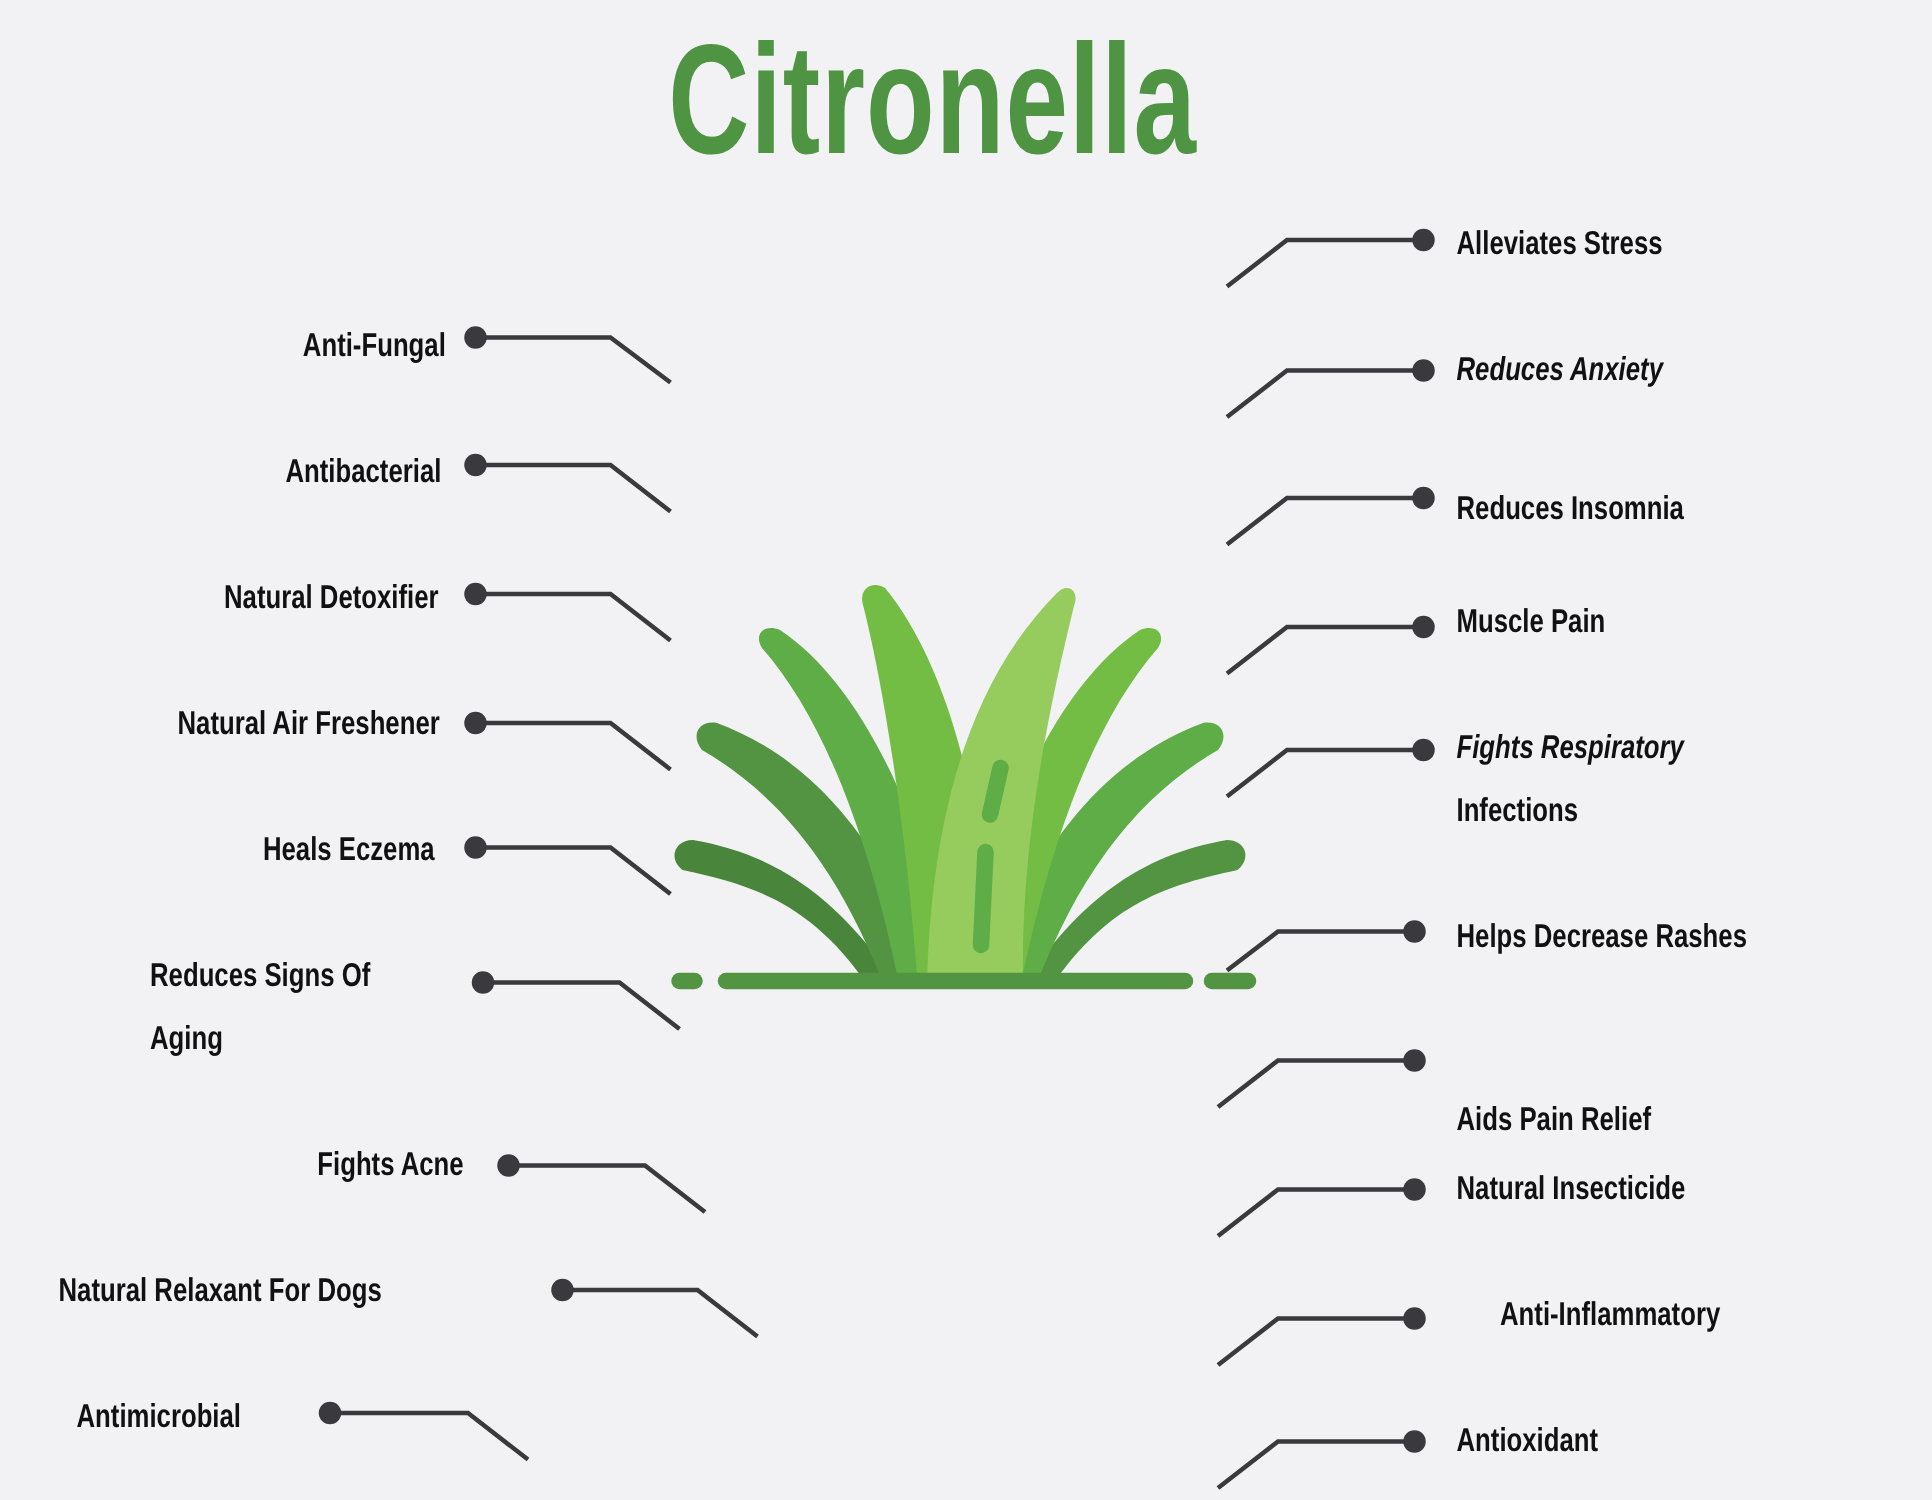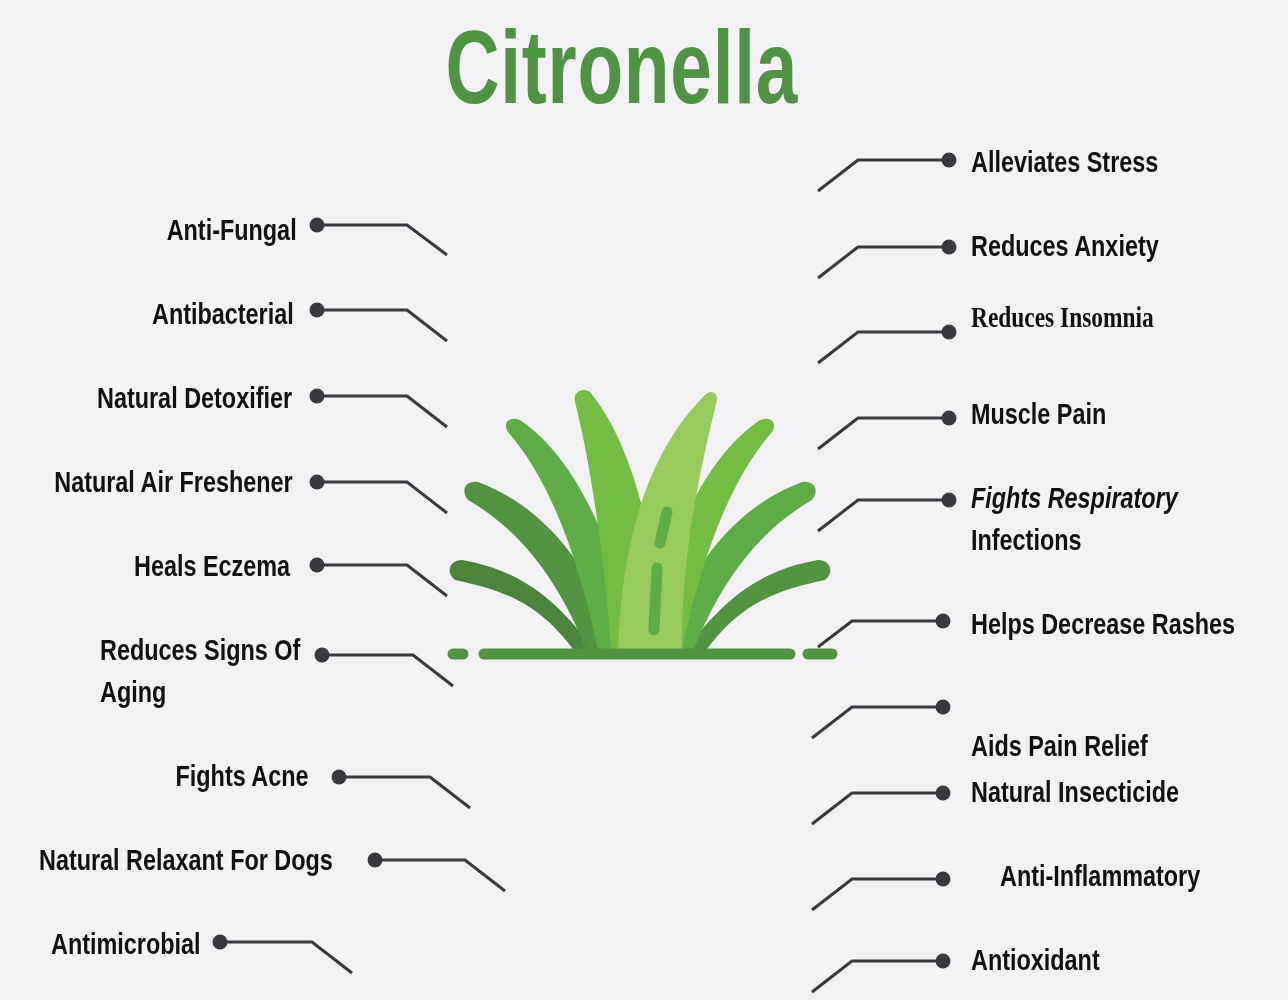--- a/index.html
+++ b/index.html
@@ -1,20 +1,20 @@
 <!DOCTYPE html>
 <html><head>
 <meta charset="utf-8">
 <style>
   html, body { margin:0; padding:0; }
   body { width:1288px; height:1000px; background:#f2f2f4; position:relative; overflow:hidden; font-family:"Liberation Sans", sans-serif; }
   .title { position:absolute; left:0; top:2px; width:1243px; text-align:center; }
   .title span { display:inline-block; font-family:"Liberation Sans", sans-serif; font-weight:bold; font-size:104px; color:#4f9442; transform:scaleX(0.72); transform-origin:center; letter-spacing:1px; line-height:130px; }
   svg.lines { position:absolute; left:0; top:0; }
-  .label { position:absolute; font-family:"Liberation Sans", sans-serif; font-weight:bold; font-size:30px; color:#111; line-height:42px; white-space:nowrap; }
+  .label { position:absolute; font-family:"Liberation Sans", sans-serif; font-weight:bold; font-size:22px; color:#111; line-height:42px; white-space:nowrap; }
   .label .t { display:inline-block; transform:scaleX(0.78); }
   .label.left .t { transform-origin:right center; }
   .label.right .t { transform-origin:left center; }
   .label.left { text-align:right;text-decoration:underline; }
 </style>
 </head>
 <body>
 
 <div class="title"><span>Citronella</span></div>
 
@@ -93,22 +93,22 @@
 <div class="label left" style="right:996px; top:377px;"><span class="t">Natural Detoxifier</span></div>
 <div class="label left" style="right:995px; top:461px;"><span class="t">Natural Air Freshener</span></div>
 <div class="label left" style="right:998px; top:545px;"><span class="t">Heals Eczema</span></div>
 <div class="label right" style="left:100px; top:629px;"><span class="t">Reduces Signs Of</span></div>
 <div class="label right" style="left:100px; top:671px;"><span class="t">Aging</span></div>
 <div class="label left" style="right:979px; top:755px;"><span class="t">Fights Acne</span></div>
 <div class="label right" style="left:39px; top:839px;"><span class="t">Natural Relaxant For Dogs</span></div>
 <div class="label right" style="left:39px; top:923px;margin-left:12px;"><span class="t">Antimicrobial</span></div>
 
 <div class="label right" style="left:971px; top:141px;"><span class="t">Alleviates Stress</span></div>
-<div class="label right" style="left:971px; top:225px;"><span class="t">Reduces Anxiety</span></div>
-<div class="label right" style="left:971px; top:296px;font-family:Liberation Serif, serif;"><span class="t">Reduces Insomnia</span></div>
+<div class="label right" style="left:971px; top:225px;font-style:italic;"><span class="t">Reduces Anxiety</span></div>
+<div class="label right" style="left:971px; top:318px;"><span class="t">Reduces Insomnia</span></div>
 <div class="label right" style="left:971px; top:393px;"><span class="t">Muscle Pain</span></div>
 <div class="label right" style="left:971px; top:477px;font-style:italic;"><span class="t">Fights Respiratory</span></div>
 <div class="label right" style="left:971px; top:519px;"><span class="t">Infections</span></div>
 <div class="label right" style="left:971px; top:603px;"><span class="t">Helps Decrease Rashes</span></div>
 <div class="label right" style="left:971px; top:687px;margin-top:38px;"><span class="t">Aids Pain Relief</span></div>
 <div class="label right" style="left:971px; top:771px;"><span class="t">Natural Insecticide</span></div>
 <div class="label right" style="left:1000px; top:855px;text-align:center;"><span class="t">Anti-Inflammatory</span></div>
 <div class="label right" style="left:971px; top:939px;"><span class="t">Antioxidant</span></div>
 
 </body></html>

